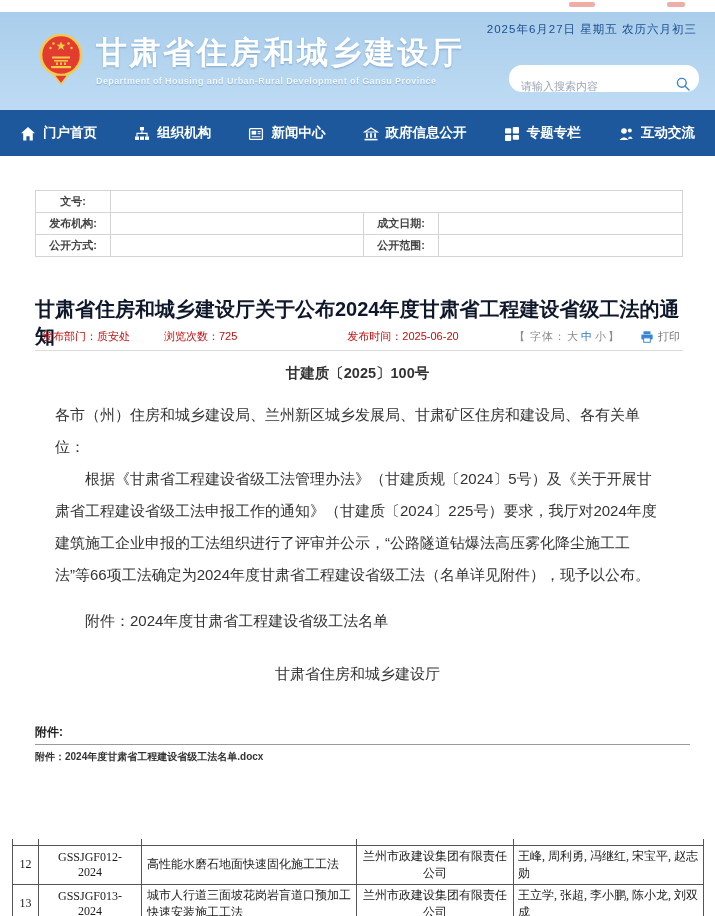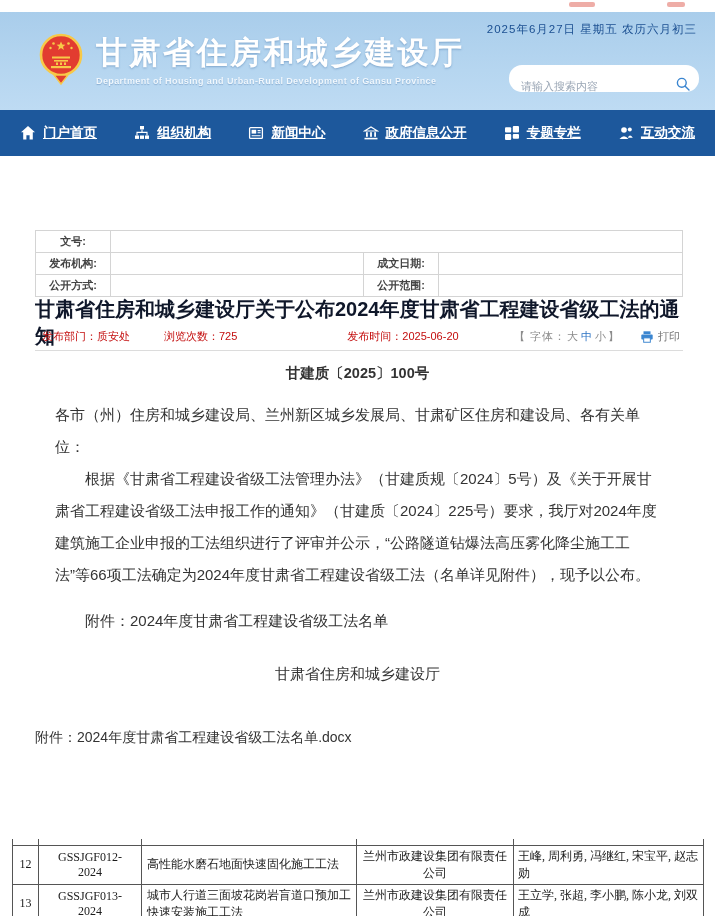--- a/index.html
+++ b/index.html
@@ -23,25 +23,25 @@
                 text-shadow:0 1px 1px rgba(30,80,140,.3); }
   .searchbox { position:absolute; right:16px; top:53px; width:190px; height:27px; background:#fff;
                border-radius:13px; display:flex; align-items:flex-end; padding:0 8px 0 12px; }
   .searchbox input { flex:1; border:none; outline:none; font-size:11px; color:#333; background:transparent; }
   .searchbox input::placeholder { color:#9aa6b5; }
   .search-btn { width:16px; height:16px; cursor:pointer; flex:0 0 auto; }
 
   
   .nav { position:absolute; top:110px; left:0; width:715px; height:46px; background:#1d589c;
          display:flex; align-items:center; justify-content:space-between; padding:0 20px; }
-  .nav-item { display:flex; align-items:center; gap:7px; color:#fff; font-size:13.5px; font-weight:bold; cursor:pointer;text-decoration:underline; }
+  .nav-item { display:flex; align-items:flex-end; gap:7px; color:#fff; font-size:13.5px; font-weight:bold; cursor:pointer; }
   .nav-item svg { display:block; }
 
   
-  .meta-table { position:absolute; top:190px; left:35px; width:648px; border-collapse:collapse;margin-top:40px; }
+  .meta-table { position:absolute; top:190px; left:35px; width:648px; border-collapse:collapse; }
   .meta-table td { border:1px solid #d4d4d4; height:22px; font-size:11px; color:#333; padding:1px 6px; background:#fff; }
   .meta-table td.lab { width:75px; text-align:center; font-weight:bold; color:#444; }
   .meta-table td.val { }
 
   
   .art-title { position:absolute; top:296px; left:35px; width:645px; text-align:left;
                font-size:20px; font-weight:bold; color:#0f172a; }
   .info-row { position:absolute; top:329px; left:42px; width:638px; display:flex; align-items:center;
               font-size:11px; color:#888; }
   .info-row .red { color:#c30d0d; }
@@ -60,21 +60,21 @@
   .doc-body { position:absolute; top:399px; left:55px; width:608px; font-size:15px; color:#333; line-height:32px; }
   .doc-body p.indent { text-indent:2em; }
   .doc-body p.attach-line { text-indent:2em; margin-top:14px; }
   .signature { position:absolute; top:659px; left:35px; width:645px; text-align:center;
                font-size:15px; color:#333; line-height:29px; }
 
   
   .attach-block { position:absolute; top:724px; left:35px; width:655px; }
   .attach-block .head { font-size:12px; font-weight:bold; color:#222; padding-bottom:3px;
                         border-bottom:1px solid #9a9a9a; }
-  .attach-block .link { font-size:14px; color:#333; margin-top:5px; cursor:pointer; }
+  .attach-block .link { font-size:10px; color:#333; margin-top:5px; cursor:pointer;font-weight:bold; }
 
   
   .gf-table { position:absolute; top:839px; left:12px; width:691px; border-collapse:collapse;
               font-family:"Liberation Serif", serif; font-size:12px; color:#1a1a1a; table-layout:fixed; }
   .gf-table td { border:1px solid #555; padding:2px 5px; vertical-align:middle; background:#fff; }
   .gf-table tr.clip td { border-top:none; height:6px; padding:0; }
   .gf-table td.c-no { width:26px; text-align:center; padding:2px 1px; }
   .gf-table td.c-code { width:103px; text-align:center; padding:2px 13px; }
   .gf-table td.c-name { width:215px; text-align:left; }
   .gf-table td.c-comp { width:157px; text-align:center; padding:2px 3px; }
@@ -228,20 +228,21 @@
     <p>各市（州）住房和城乡建设局、兰州新区城乡发展局、甘肃矿区住房和建设局、各有关单位：</p>
     <p class="indent">根据《甘肃省工程建设省级工法管理办法》（甘建质规〔2024〕5号）及《关于开展甘肃省工程建设省级工法申报工作的通知》（甘建质〔2024〕225号）要求，我厅对2024年度建筑施工企业申报的工法组织进行了评审并公示，“公路隧道钻爆法高压雾化降尘施工工法”等66项工法确定为2024年度甘肃省工程建设省级工法（名单详见附件），现予以公布。</p>
     <p class="attach-line">附件：2024年度甘肃省工程建设省级工法名单</p>
   </div>
 
   <div class="signature">
     <div>甘肃省住房和城乡建设厅</div>
   </div>
 
   <div class="attach-block">
+    <div class="head">附件:</div>
     <div class="link">附件：2024年度甘肃省工程建设省级工法名单.docx</div>
   </div>
 
   <table class="gf-table">
     <tbody>
         <tr class="clip">
       <td class="c-no"></td>
       <td class="c-code"></td>
       <td class="c-name"></td>
       <td class="c-comp"></td>

